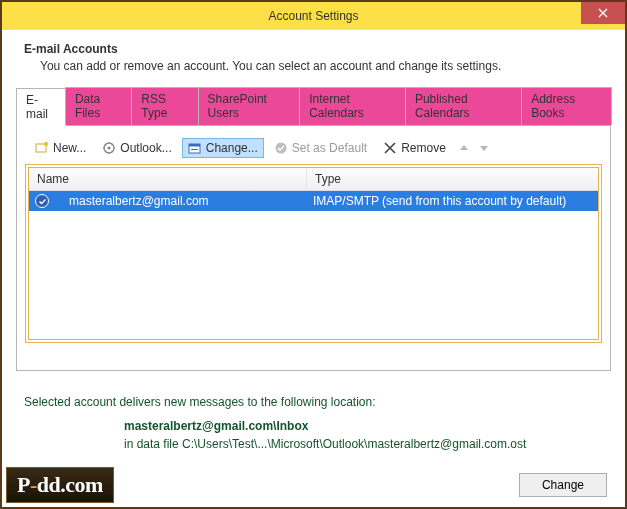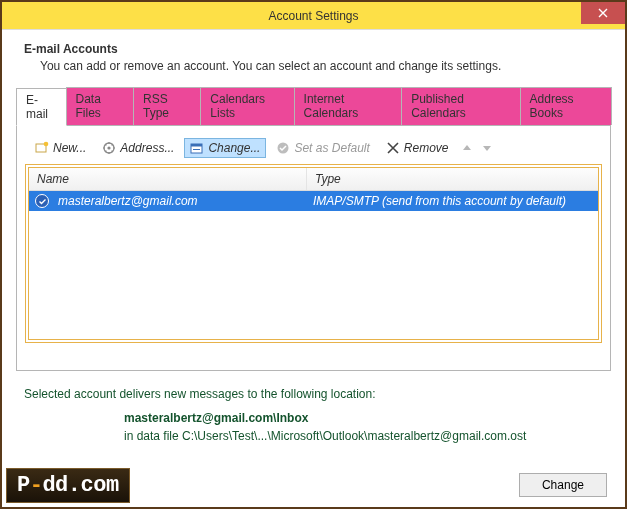--- a/index.html
+++ b/index.html
@@ -12,51 +12,51 @@
 .close-btn { position: absolute; right: 0; top: 0; width: 44px; height: 22px; background: #c75050; color: #fff; display: flex; align-items: center; justify-content: center; font-size: 13px; cursor: pointer; }
 
 .header-zone { padding: 12px 22px 14px 22px; }
 .header-zone h1 { font-size: 12px; font-weight: bold; color: #333; margin-bottom: 3px; }
 .header-zone p { font-size: 12px; color: #333; padding-left: 16px; }
 
 .tabstrip { display: flex; margin: 0 14px; position: relative; z-index: 2; }
 .tab { padding: 4px 9px; border: 1px solid #b5b5b5; background: #ec4899; font-size: 12px; color: #333; cursor: pointer; border-bottom: none; margin-right: -1px; position: relative; }
 .tab.active { background: #fff; border-bottom: 1px solid #fff; z-index: 3; top: 1px; }
 
-.tab-body { margin: 0 14px 0 14px; border: 1px solid #b5b5b5; padding: 10px 8px 8px 8px; min-height: 246px; position: relative; z-index: 1; font-style: italic; }
+.tab-body { margin: 0 14px 8px 14px; border: 1px solid #b5b5b5; padding: 10px 8px 8px 8px; min-height: 246px; position: relative; z-index: 1; }
 
 .toolbar { display: flex; align-items: center; gap: 4px; padding: 2px 0 6px 4px; }
 .tbtn { display: flex; align-items: center; gap: 4px; padding: 2px 5px; font-size: 12px; cursor: pointer; color: #333; border: 1px solid transparent; }
 .tbtn.highlight { background: #bfe1ff; border: 1px solid #7bb5e0; }
 .tbtn.disabled { color: #9a9a9a; cursor: default; }
 .tbicon { width: 14px; height: 14px; display: inline-flex; align-items: center; justify-content: center; }
 .arrow { color: #9a9a9a; padding: 0 2px; cursor: default; }
 
 .list { border: 1px solid #e7b24a; background: linear-gradient(#fff,#fff); padding: 2px; }
 .list-inner { border: 1px solid #e7b24a; background: #fff; }
 .colhead { display: flex; background: linear-gradient(#fdfdfd,#f0f0f0); border-bottom: 1px solid #dcdcdc; }
 .colhead div { padding: 4px 8px; font-size: 12px; color: #333; }
 .col-name { width: 278px; border-right: 1px solid #e4e4e4; }
 .col-type { flex: 1; }
 
 .rows { height: 148px; background: #fff; }
 .row { display: flex; align-items: center; background: #2b7de1; color: #fff; font-size: 12px; }
 .row .cell { padding: 3px 6px; }
-.row .cell.name { width: 278px; display: flex; align-items: center; gap: 9px; }
+.row .cell.name { width: 278px; display: flex; align-items: center; gap: 20px; }
 .row .cell.type { flex: 1; }
 .checkicon { width: 14px; height: 14px; border-radius: 50%; background: #2b60b5; display: inline-flex; align-items: center; justify-content: center; color: #fff; font-size: 9px; border: 1px solid #fff; }
 
 .location { padding: 16px 22px 0 22px; font-size: 12px; color: #14532d; }
 .location .loc-line1 { margin-top: 10px; padding-left: 100px; }
 .location .loc-line2 { margin-top: 4px; padding-left: 100px; }
 
 .footer { position: absolute; bottom: 10px; right: 18px; }
 .close-big { border: 1px solid #adadad; background: #efefef; padding: 4px 22px; font-size: 12px; cursor: pointer; }
 
-.watermark { position: absolute; left: 4px; bottom: 4px; background: linear-gradient(#3a2a14,#1a1208); border: 1px solid #7a5a2a; padding: 4px 10px; font-family: Liberation Mono, monospace; font-size: 22px; font-weight: bold; color: #fff; letter-spacing: -0.5px; margin-top: 32px; }
+.watermark { position: absolute; left: 4px; bottom: 4px; background: linear-gradient(#3a2a14,#1a1208); border: 1px solid #7a5a2a; padding: 4px 10px; font-family: Liberation Serif, serif; font-size: 22px; font-weight: bold; color: #fff; letter-spacing: -0.5px; margin-top: 32px; }
 .watermark .p { color: #fff; }
 .watermark .dash { color: #f0a020; }
 
 svg { display: block; }
 </style>
 </head>
 <body>
 
 <div class="frame">
 
@@ -73,21 +73,21 @@
 
   <div class="header-zone">
     <h1>E-mail Accounts</h1>
     <p>You can add or remove an account. You can select an account and change its settings.</p>
   </div>
 
   <div class="tabstrip">
     <div class="tab active">E-mail</div>
     <div class="tab">Data Files</div>
     <div class="tab">RSS Type</div>
-    <div class="tab">Calendars Lists</div>
+    <div class="tab">SharePoint Users</div>
     <div class="tab">Internet Calendars</div>
     <div class="tab">Published Calendars</div>
     <div class="tab">Address Books</div>
   </div>
 
   <div class="tab-body">
 
     <div class="toolbar">
       <div class="tbtn">
         <span class="tbicon">
@@ -99,21 +99,21 @@
         <span>New...</span>
       </div>
       <div class="tbtn">
         <span class="tbicon">
           <svg width="14" height="14" viewBox="0 0 14 14">
               <circle cx="7" cy="7" r="5" fill="none" stroke="#888" stroke-width="1.3"></circle>
               <circle cx="7" cy="7" r="1.6" fill="#888"></circle>
               <path d="M7 1v2M7 11v2M1 7h2M11 7h2M3 3l1.4 1.4M9.6 9.6L11 11M11 3L9.6 4.4M4.4 9.6L3 11" stroke="#888" stroke-width="1.1"></path>
             </svg>
         </span>
-        <span>Address...</span>
+        <span>Outlook...</span>
       </div>
       <div class="tbtn highlight">
         <span class="tbicon">
           <svg width="14" height="14" viewBox="0 0 14 14">
               <rect x="1" y="3" width="11" height="9" fill="#fff" stroke="#3a6fb7"></rect>
               <rect x="1" y="3" width="11" height="2.5" fill="#3a6fb7"></rect>
               <rect x="3" y="8" width="7" height="1" fill="#3a6fb7"></rect>
             </svg>
         </span>
         <span>Change...</span>

